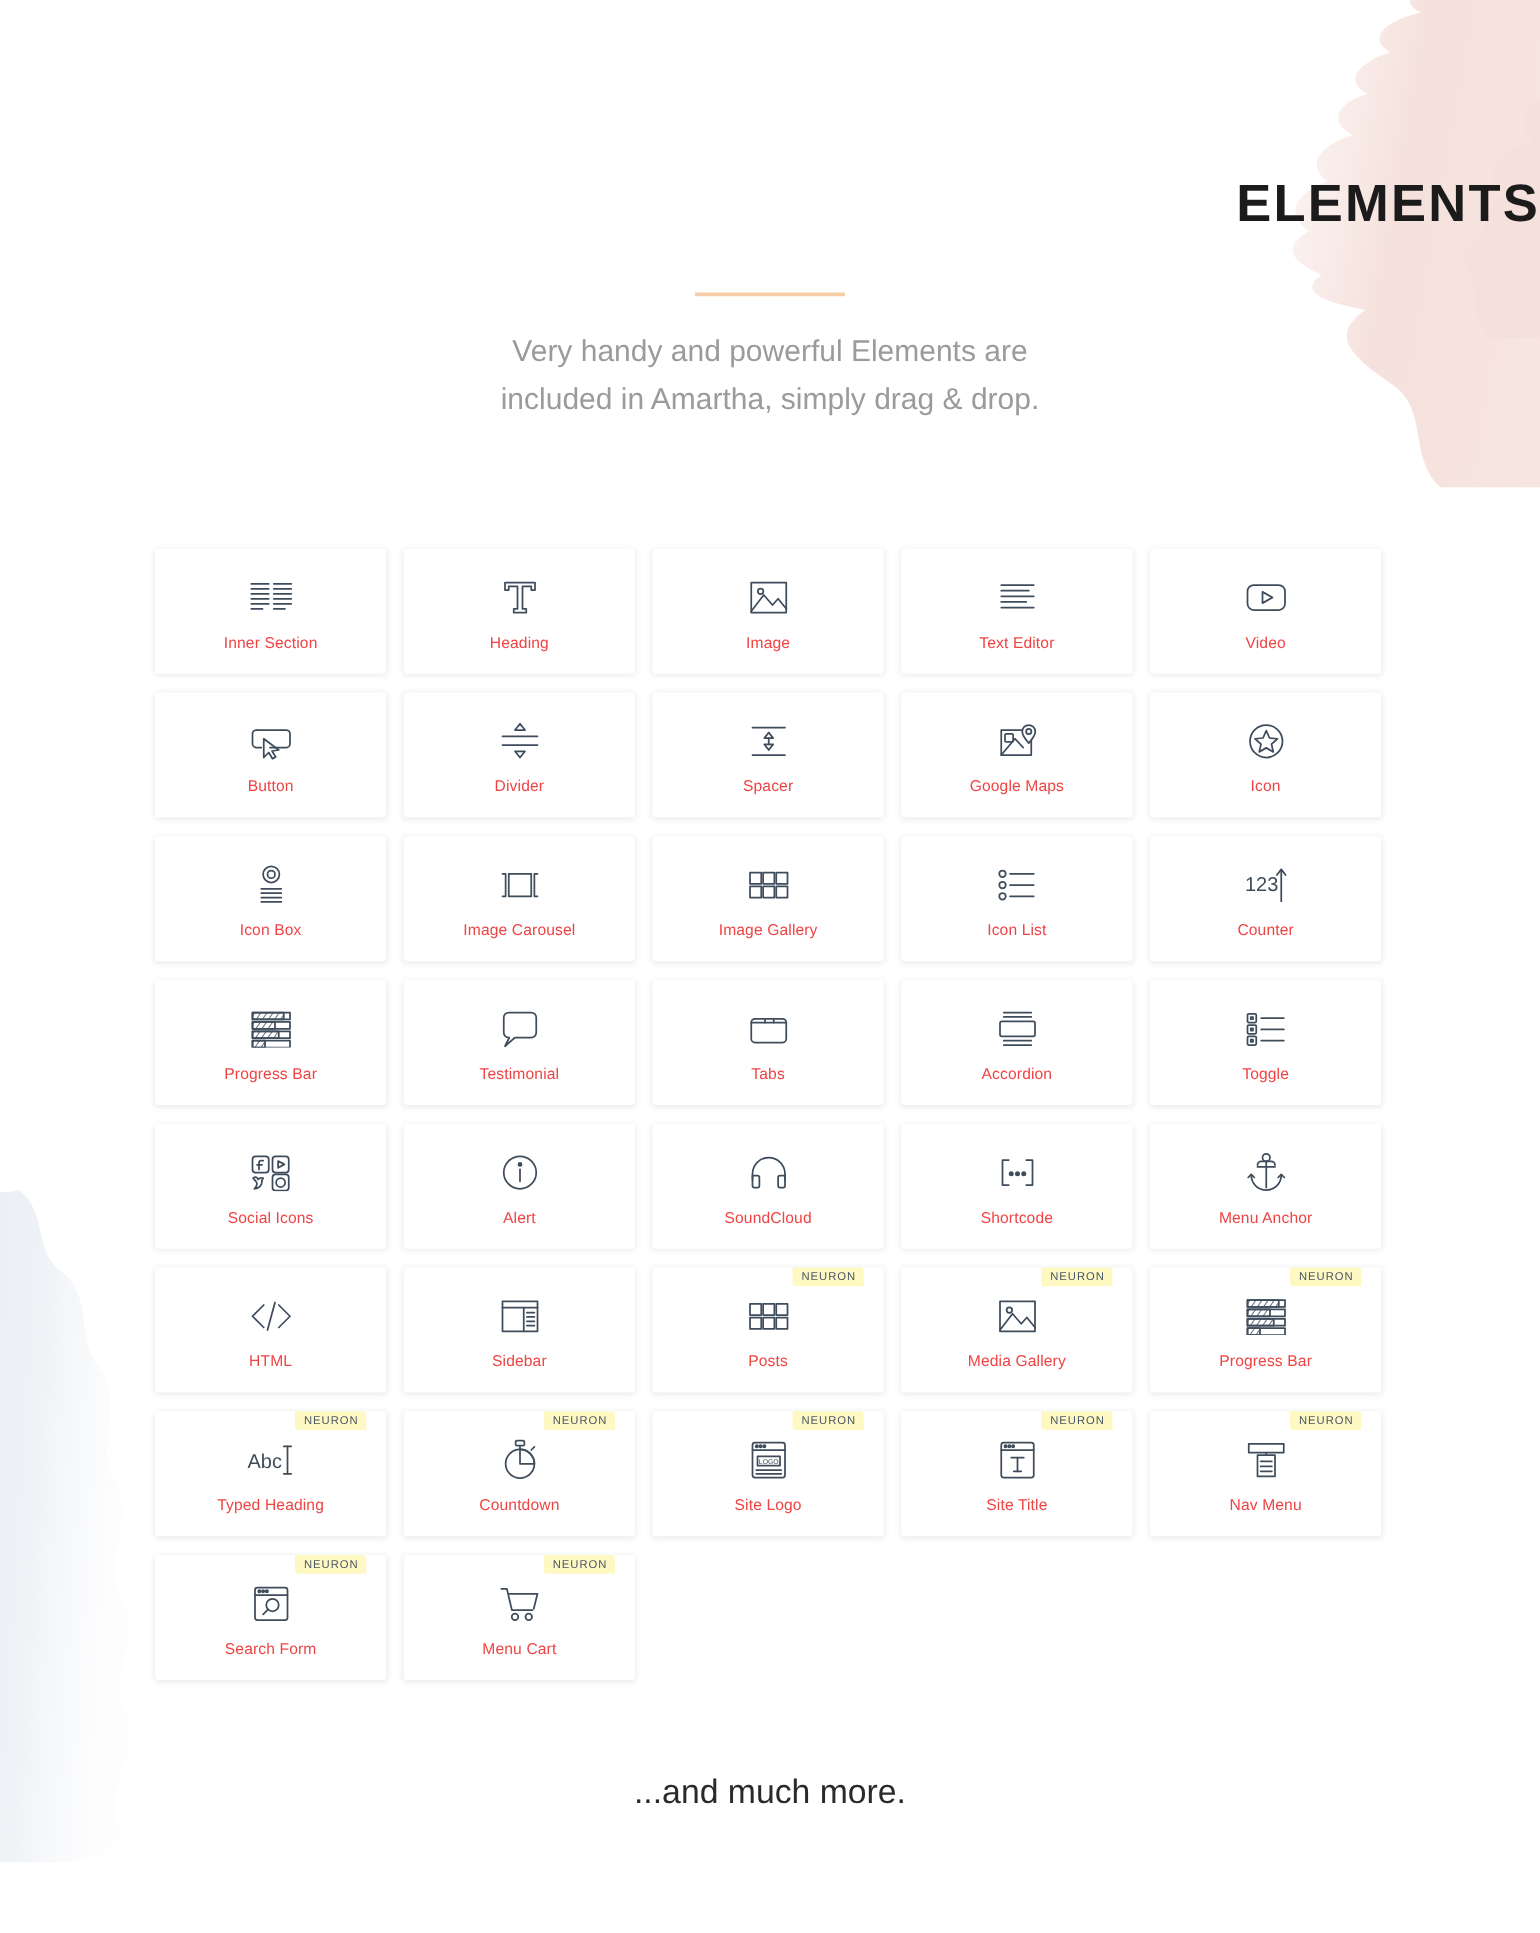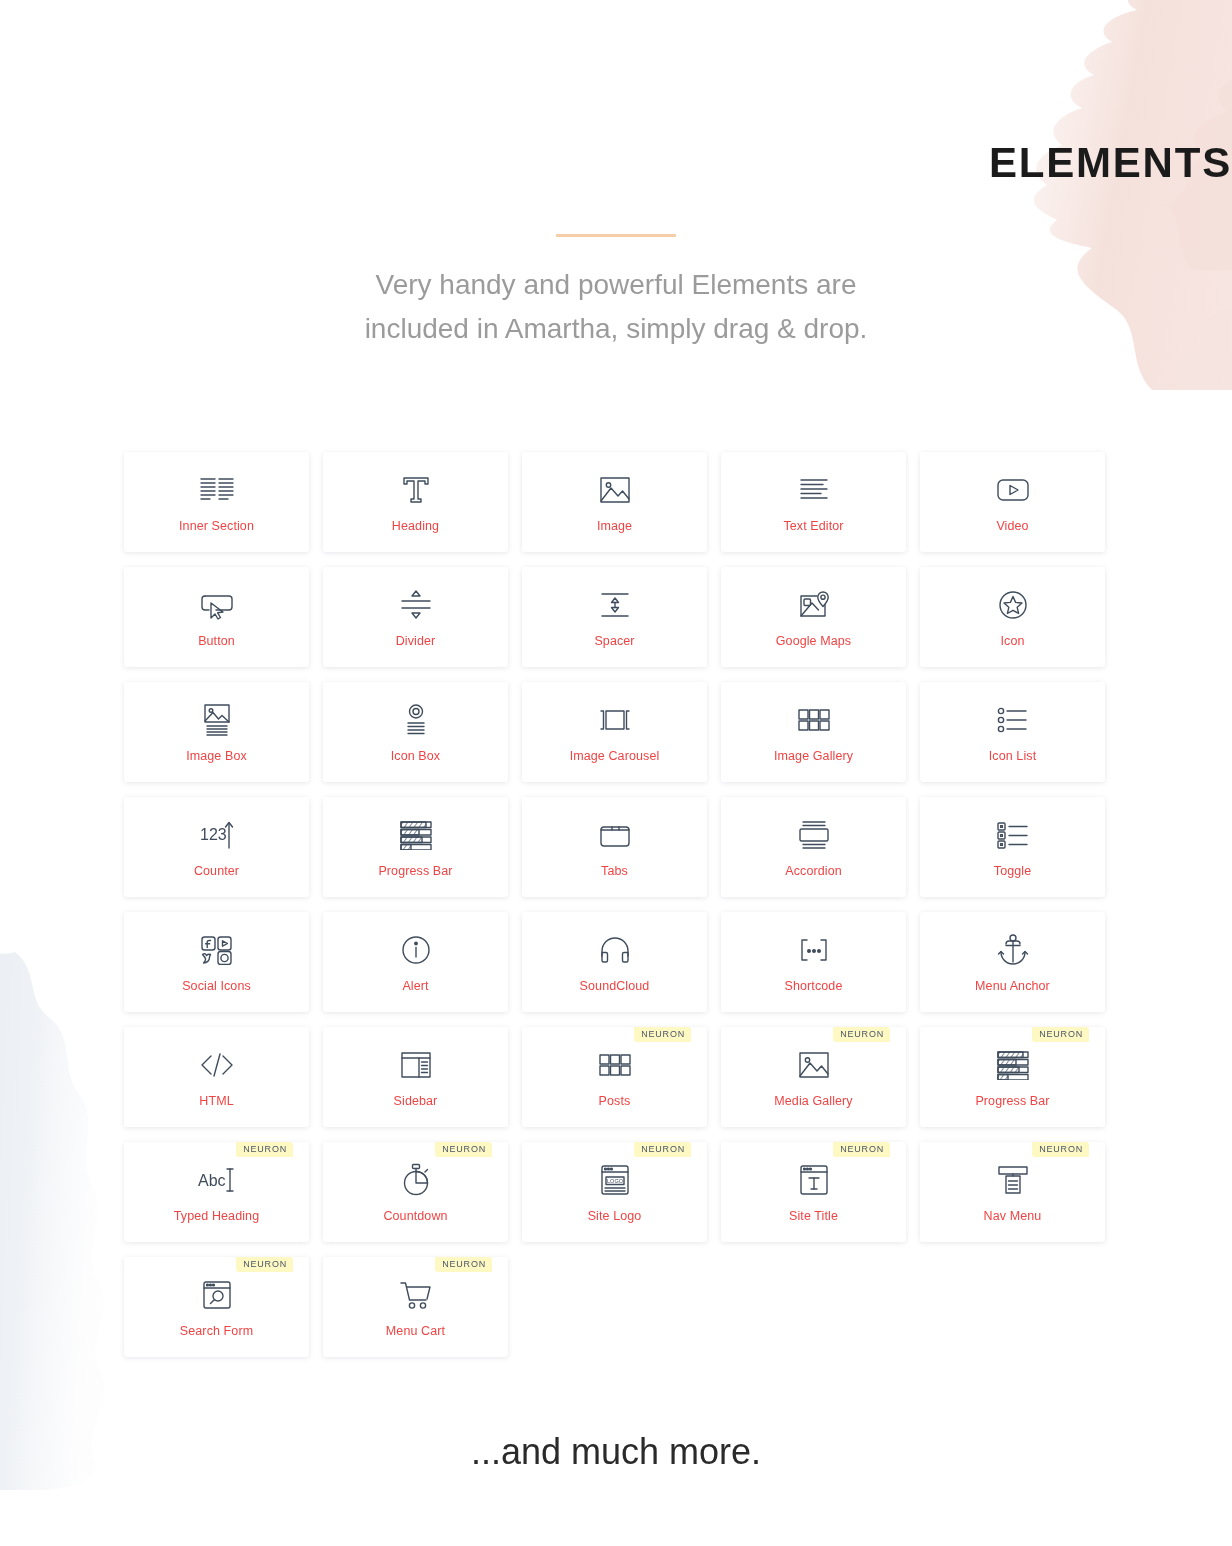--- a/index.html
+++ b/index.html
@@ -54,21 +54,21 @@
 
   .title-rule {
     width: 120px;
     height: 3px;
     background: #f5cda6;
     margin: 50px auto 0;
   }
 
   .subtitle {
     margin-top: 26px;
-    font-size: 28px;
+    font-size: 24px;
     line-height: 1.57;
     color: #9b9b9b;
     font-weight: 400;
   }
 
   
   .grid {
     margin: 101px auto 0;
     width: 984px;
     display: grid;
@@ -119,21 +119,21 @@
     letter-spacing: 0.8px;
     padding: 3px 6px 3px 7px;
     border-radius: 0 3px 0 3px;
     line-height: 1;
     font-weight: 400;
   }
 
   .footer-note {
     text-align: center;
     margin-top: 74px;
-    font-size: 36px;
+    font-size: 27px;
     color: #2a2a2a;
     font-weight: 400;
   }
 </style>
 </head>
 <body>
 
 <svg class="deco-pink" viewBox="0 0 330 420" preserveAspectRatio="none">
   <defs>
     <linearGradient id="pinkGrad" x1="0" y1="0" x2="1" y2="0.3">
@@ -295,36 +295,20 @@
       <div class="card">
         <div class="card-icon">
           <svg width="32" height="32" viewBox="0 0 32 32">
             <g fill="none" stroke="currentColor" stroke-width="1.4" stroke-linecap="round" stroke-linejoin="round">
       <circle cx="16" cy="16" r="13"></circle>
       <path d="M16 7.5 L18.6 13.4 L25 14 L20.2 18.3 L21.6 24.5 L16 21.3 L10.4 24.5 L11.8 18.3 L7 14 L13.4 13.4 Z"></path>
     </g>
           </svg>
         </div>
         <div class="card-label">Icon</div>
-      </div>
-      <div class="card">
-        <div class="card-icon">
-          <svg width="32" height="34" viewBox="0 0 32 34">
-            <g fill="none" stroke="currentColor" stroke-width="1.4" stroke-linecap="round" stroke-linejoin="round">
-      <rect x="4" y="2" width="24" height="17"></rect>
-      <circle cx="10" cy="7.5" r="1.8"></circle>
-      <path d="M4 18 L12 9.5 L17.5 16 L21 12.5 L28 19"></path>
-      <line x1="6" y1="23" x2="26" y2="23"></line>
-              <line x1="6" y1="26" x2="26" y2="26"></line>
-      <line x1="6" y1="29" x2="26" y2="29"></line>
-              <line x1="6" y1="32" x2="26" y2="32"></line>
-    </g>
-          </svg>
-        </div>
-        <div class="card-label">Image Box</div>
       </div>
       <div class="card">
         <div class="card-icon">
           <svg width="32" height="34" viewBox="0 0 32 34">
             <g fill="none" stroke="currentColor" stroke-width="1.4" stroke-linecap="round" stroke-linejoin="round">
       <circle cx="16" cy="8.5" r="6.5"></circle>
               <circle cx="16" cy="8.5" r="3"></circle>
       <line x1="8" y1="20" x2="24" y2="20"></line>
               <line x1="8" y1="23.5" x2="24" y2="23.5"></line>
       <line x1="8" y1="27" x2="24" y2="27"></line>
@@ -405,20 +389,30 @@
               <rect x="2" y="17" width="21" height="5.5" fill="url(#hatch)"></rect>
       <rect x="2" y="24.5" width="30" height="5.5"></rect>
               <rect x="2" y="24.5" width="10" height="5.5" fill="url(#hatch)"></rect>
     </g>
           </svg>
         </div>
         <div class="card-label">Progress Bar</div>
       </div>
       <div class="card">
         <div class="card-icon">
+          <svg width="32" height="32" viewBox="0 0 32 32">
+            <g fill="none" stroke="currentColor" stroke-width="1.4" stroke-linecap="round" stroke-linejoin="round">
+      <path d="M7 3 H25 A4 4 0 0 1 29 7 V19 A4 4 0 0 1 25 23 H12 L4 30 L7.5 23 H7 A4 4 0 0 1 3 19 V7 A4 4 0 0 1 7 3 Z"></path>
+    </g>
+          </svg>
+        </div>
+        <div class="card-label">Testimonial</div>
+      </div>
+      <div class="card">
+        <div class="card-icon">
           <svg width="34" height="26" viewBox="0 0 34 26">
             <g fill="none" stroke="currentColor" stroke-width="1.4" stroke-linecap="round" stroke-linejoin="round">
       <path d="M3 8 A3 3 0 0 1 6 5 H14 V8"></path>
       <path d="M14 5 H21 V8"></path>
       <path d="M21 5 H28 A3 3 0 0 1 31 8"></path>
       <path d="M3 8 V21 A3 3 0 0 0 6 24 H28 A3 3 0 0 0 31 21 V8 Z"></path>
     </g>
           </svg>
         </div>
         <div class="card-label">Tabs</div>

